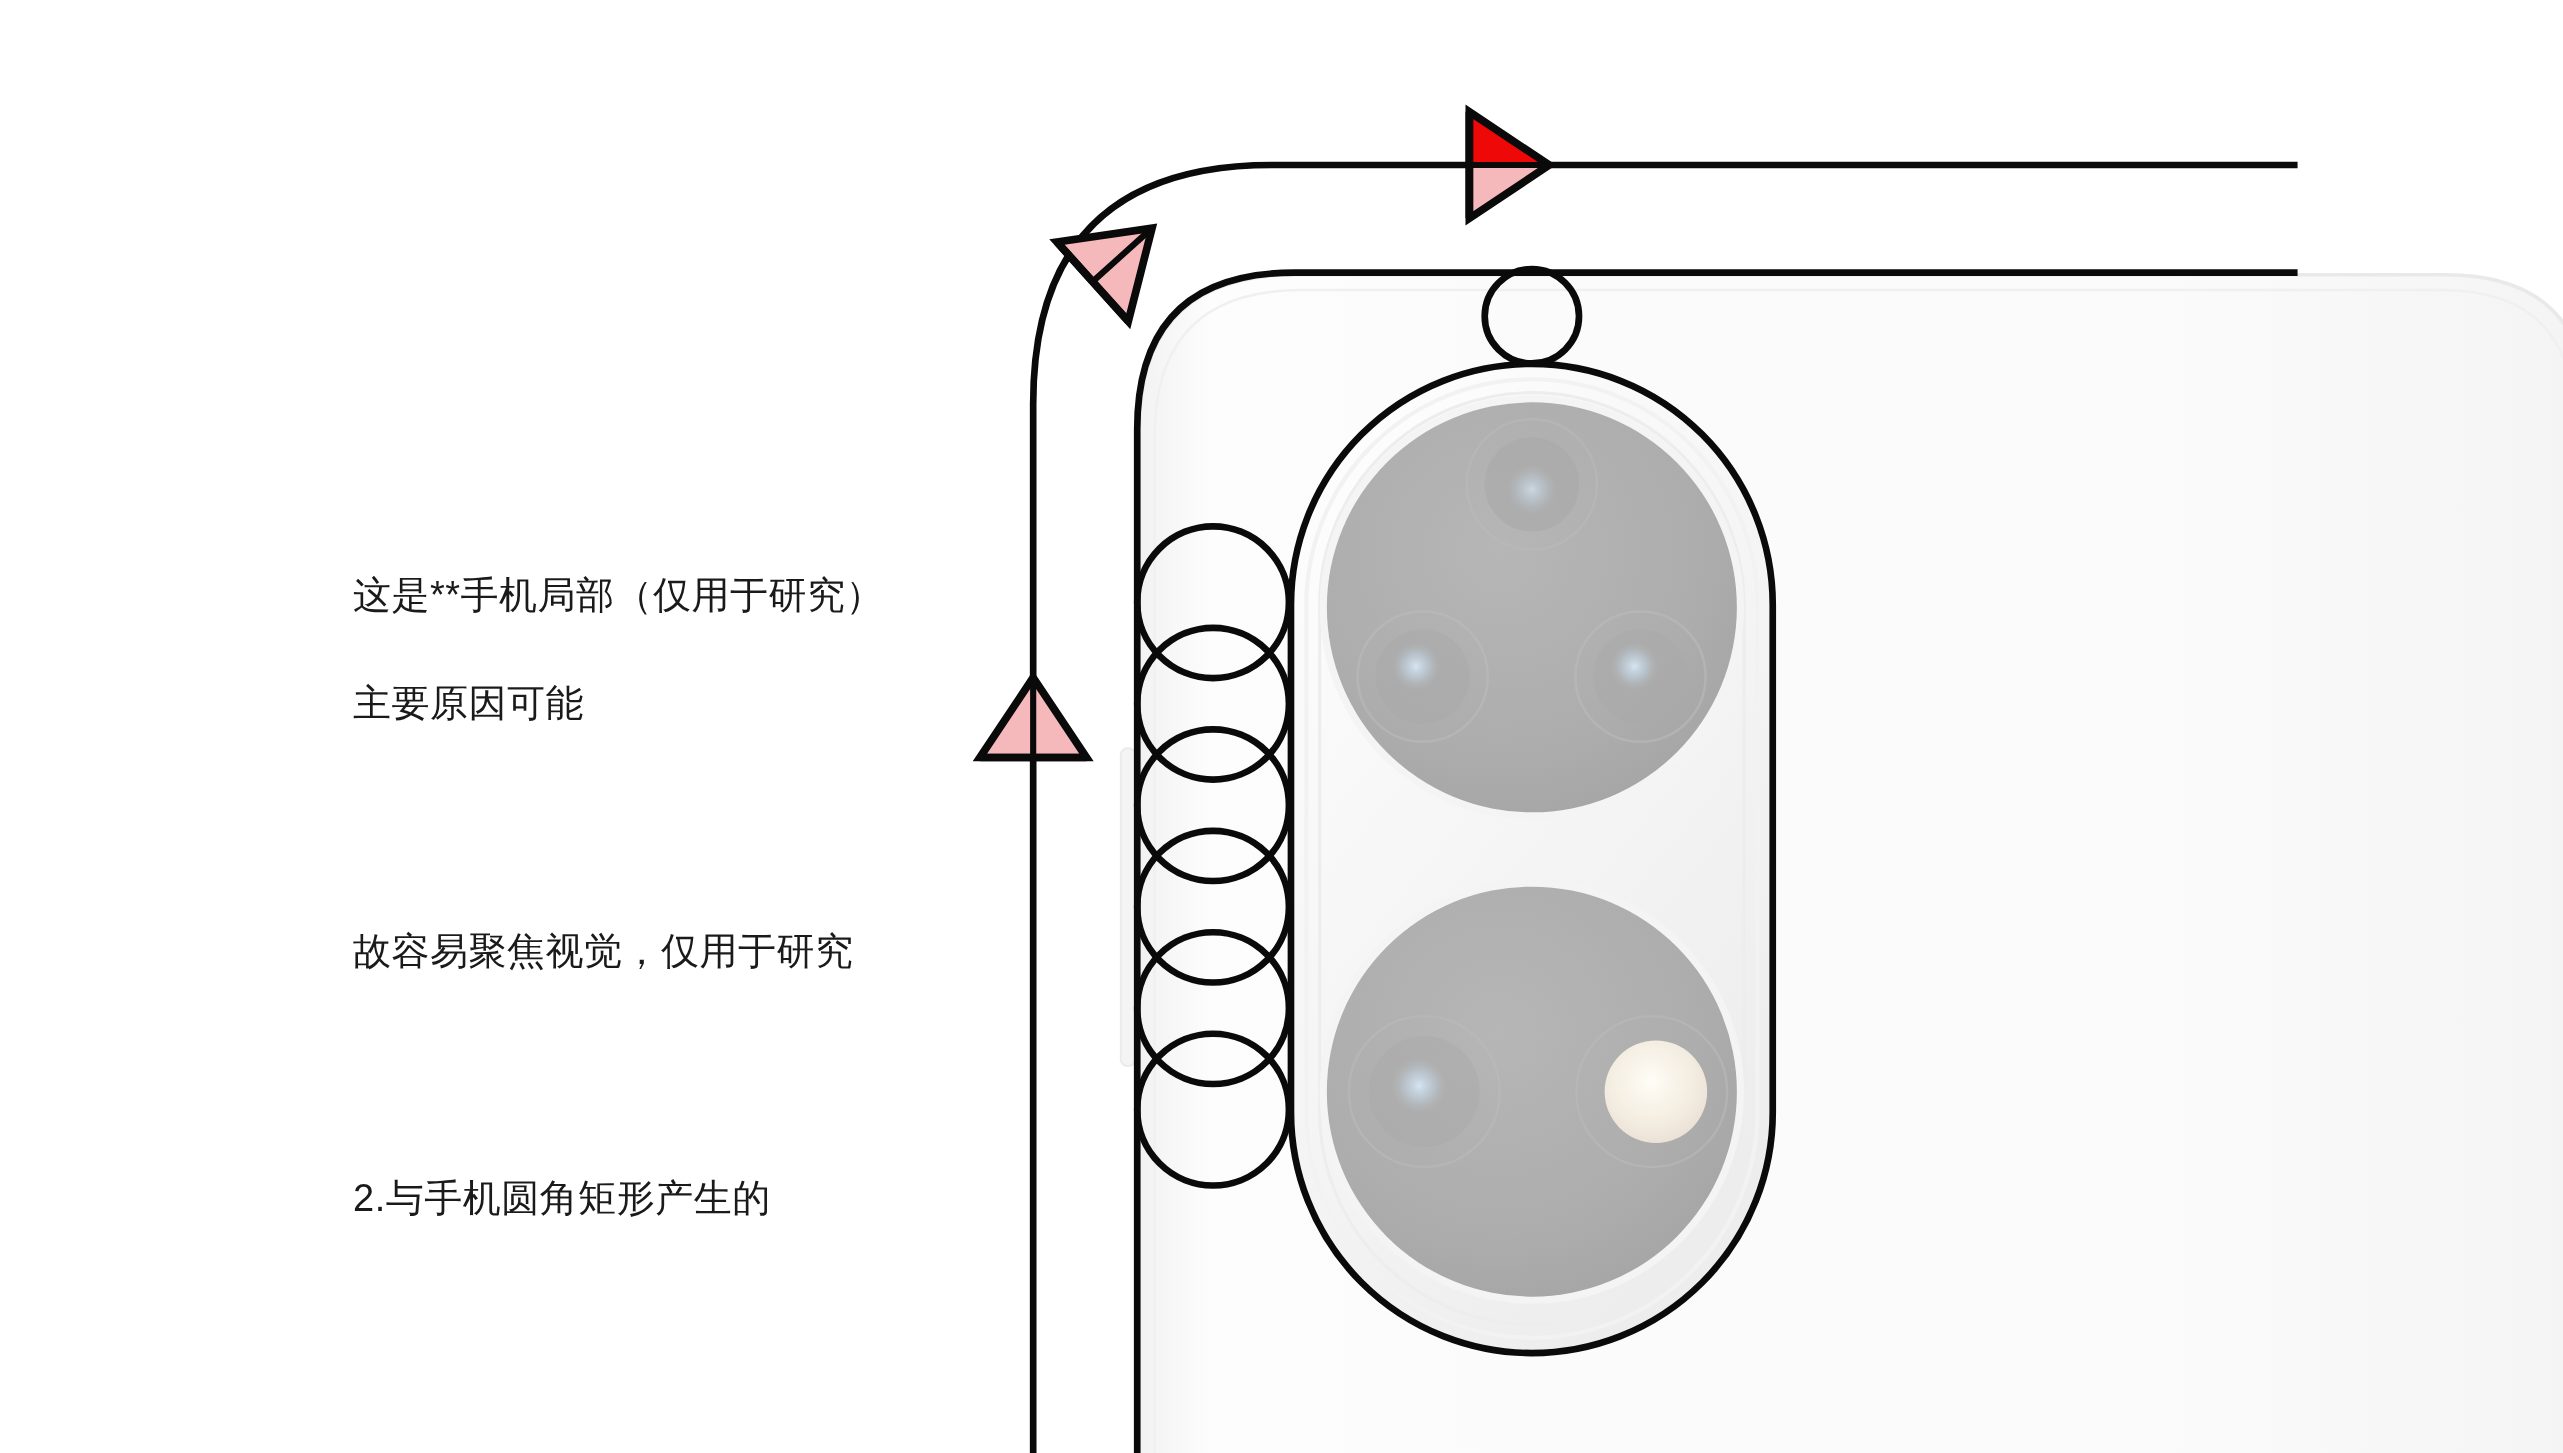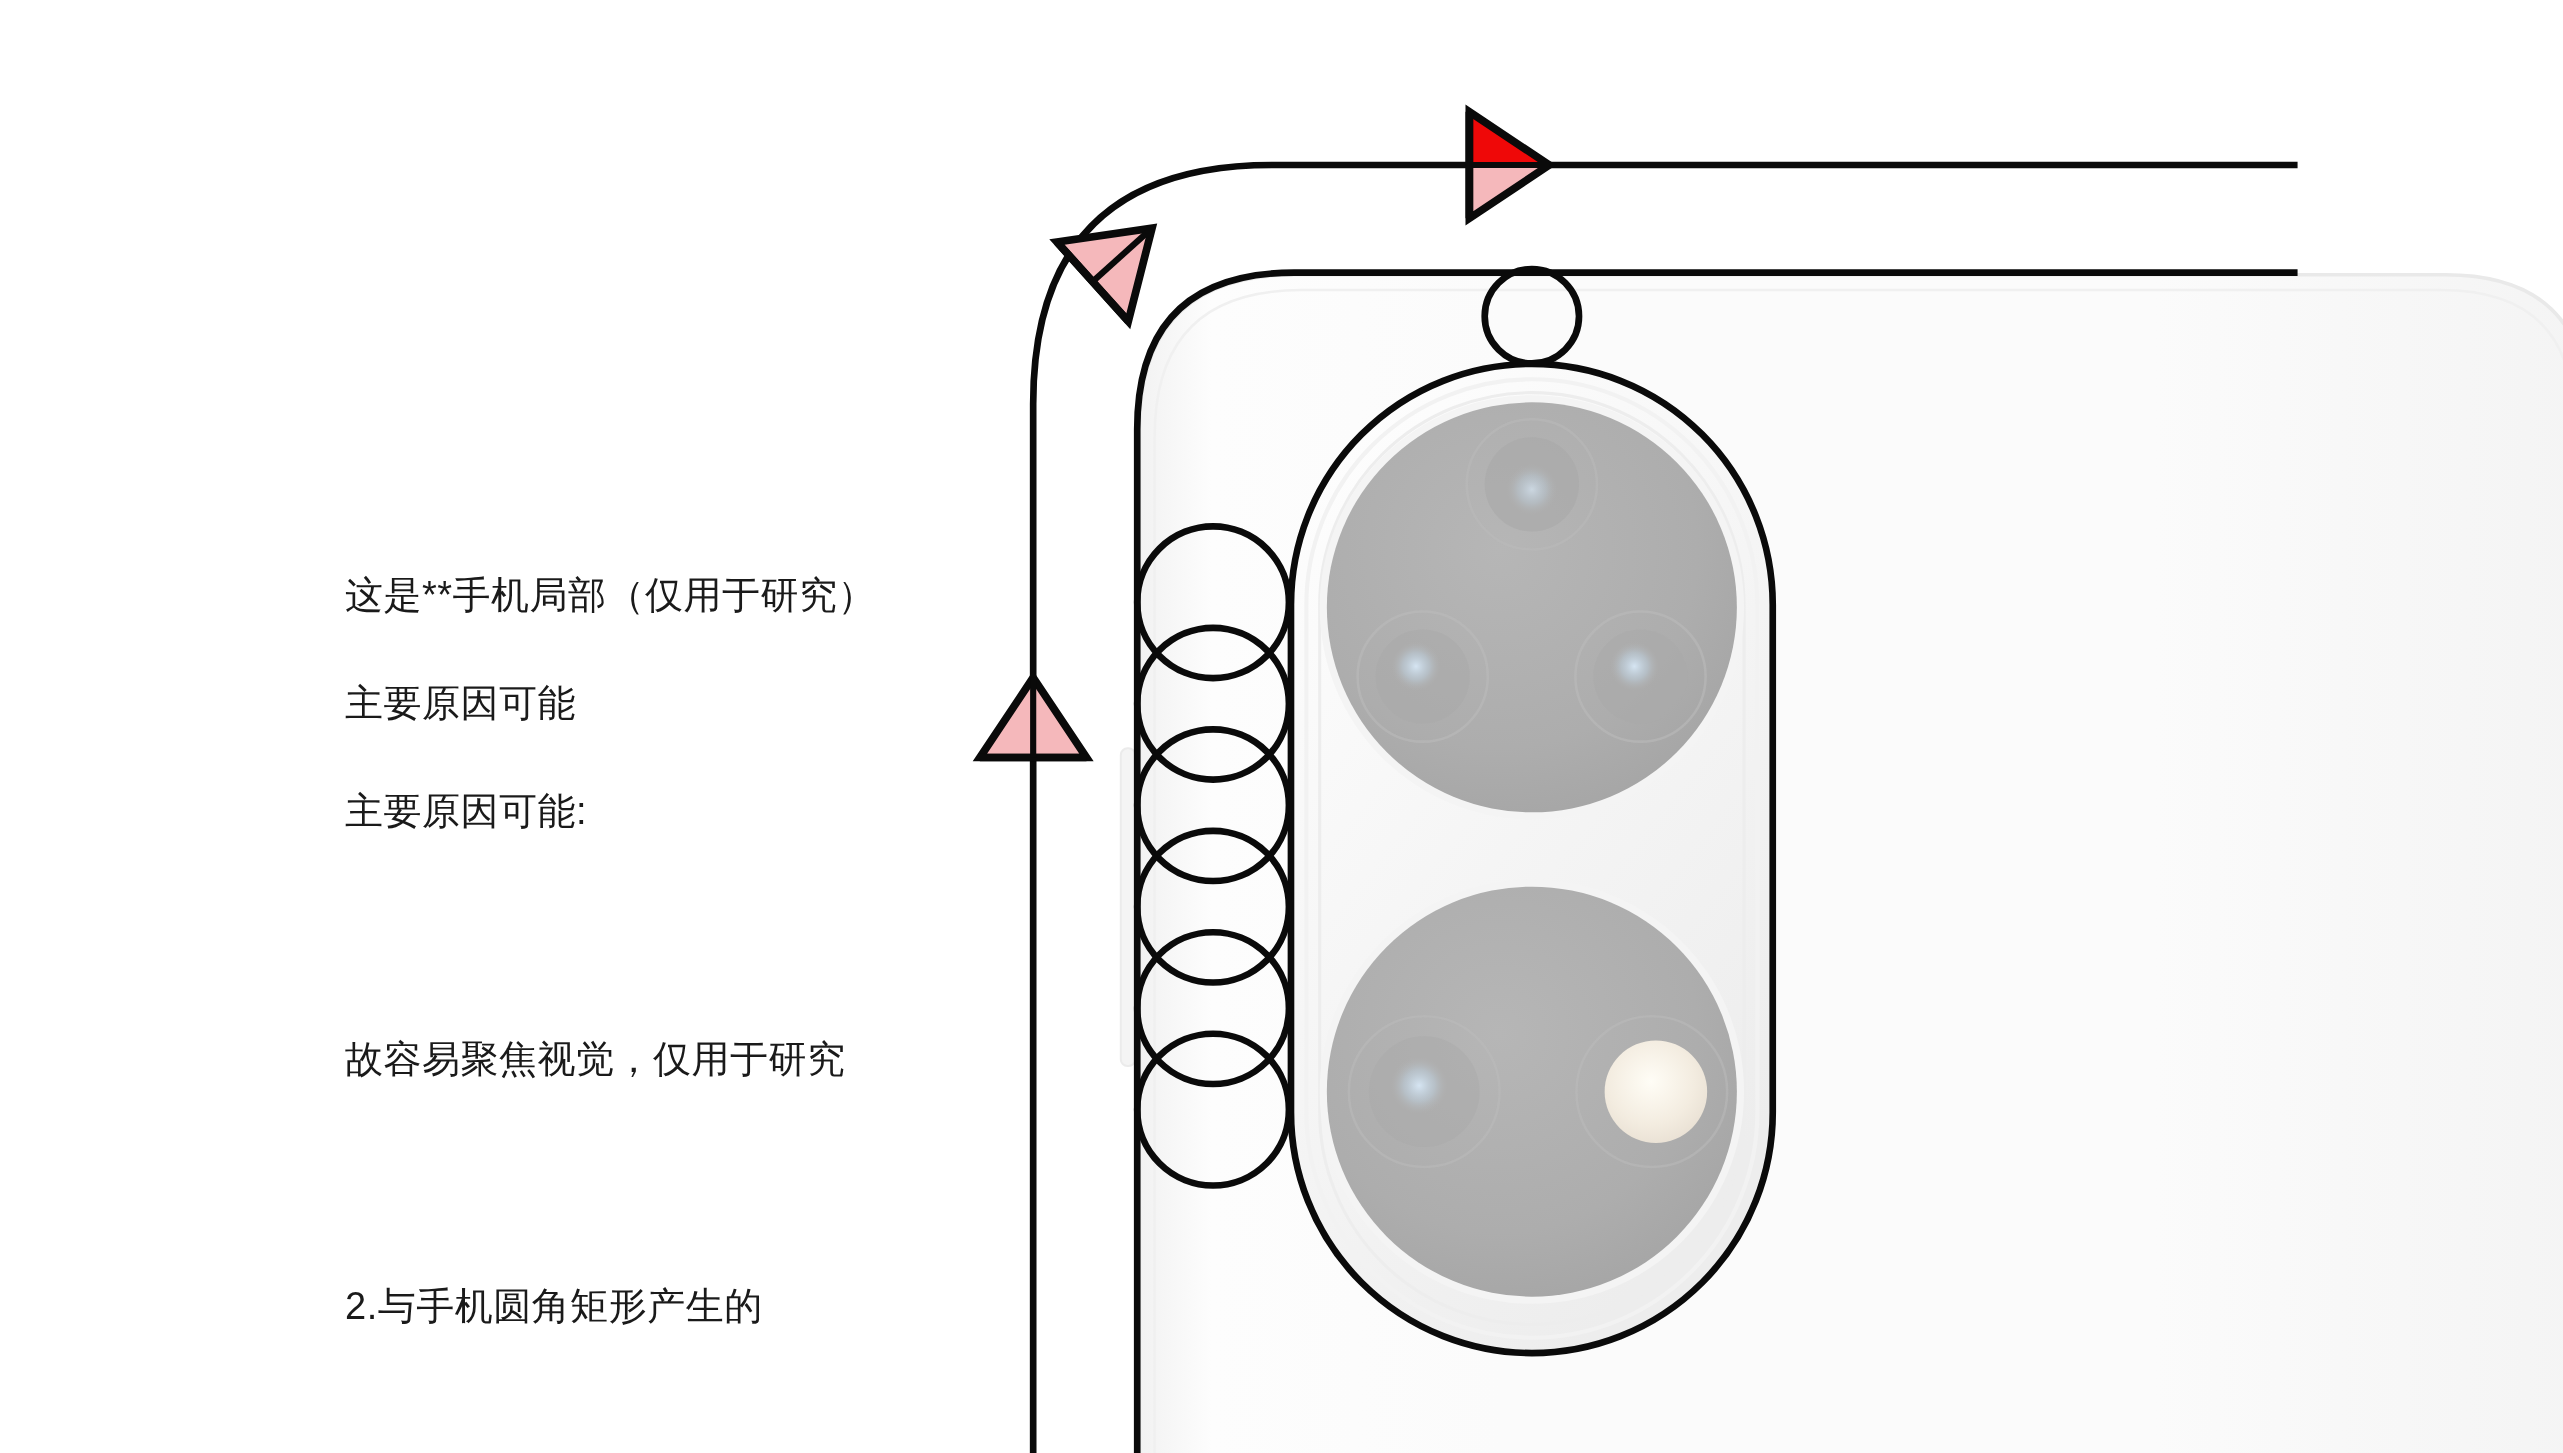--- a/index.html
+++ b/index.html
@@ -31,21 +31,21 @@
     left: 338px;
     top: 461px;
     width: 590px;
     color: #1a1a1a;
     font-size: 38px;
     line-height: 1.42;
     letter-spacing: 0.5px;
     white-space: pre-line;
     font-weight: 400;
   }
-  #notes .para { margin: 0 0 32px 7px; }
+  #notes .para { margin: 0 0 32px 15px; }
   #notes .para:last-child { margin-bottom: 0; }
   #notes .line { display: block; }
 </style>
 </head>
 <body>
 
 <div id="stage">
 
   <svg id="canvas" viewBox="0 0 5040 2835" xmlns="http://www.w3.org/2000/svg">
     <defs>
@@ -162,21 +162,20 @@
       <path d="M 2015 1322 L 2119 1478 L 1911 1478 Z" fill="none" stroke="#0a0a0a" stroke-width="15" stroke-linejoin="miter"></path>
       <path d="M 1911 1478 L 2119 1478" fill="none" stroke="#0a0a0a" stroke-width="15"></path>
       <path d="M 2015 1322 L 2015 1478" fill="none" stroke="#0a0a0a" stroke-width="12"></path>
     </g>
   </svg>
 
   <div id="notes">
     <div class="para">
       <span class="line">这是**手机局部（仅用于研究）</span>
       <span class="line">主要原因可能</span>
-      <span class="line">主要原因可能:</span>
     </div>
     <div class="para">
       <span class="line">故容易聚焦视觉，仅用于研究</span>
     </div>
     <div class="para">
       <span class="line">2.与手机圆角矩形产生的</span>
       
       
     </div>
     

